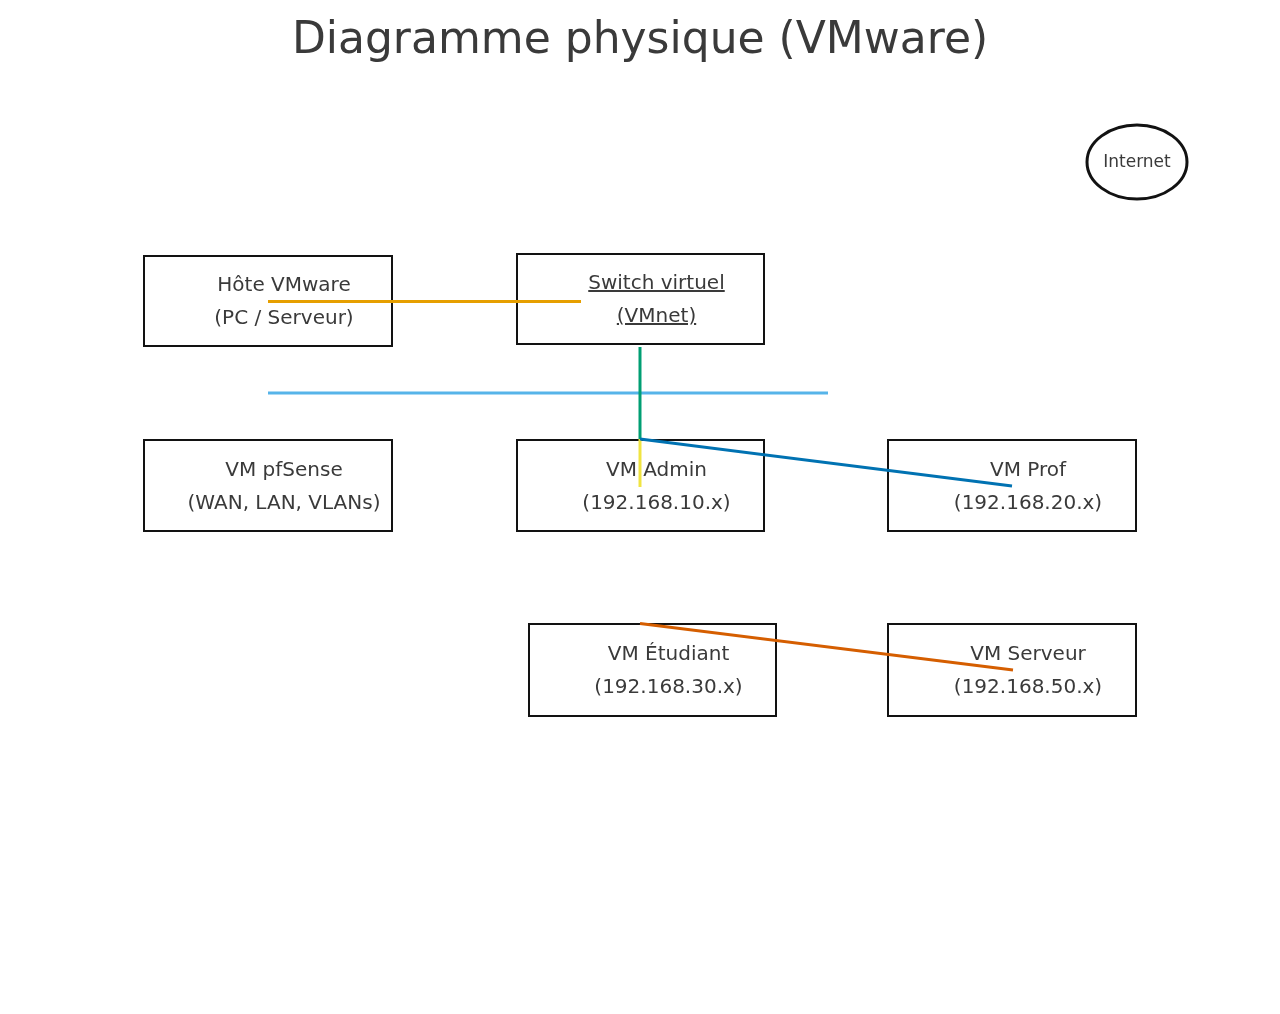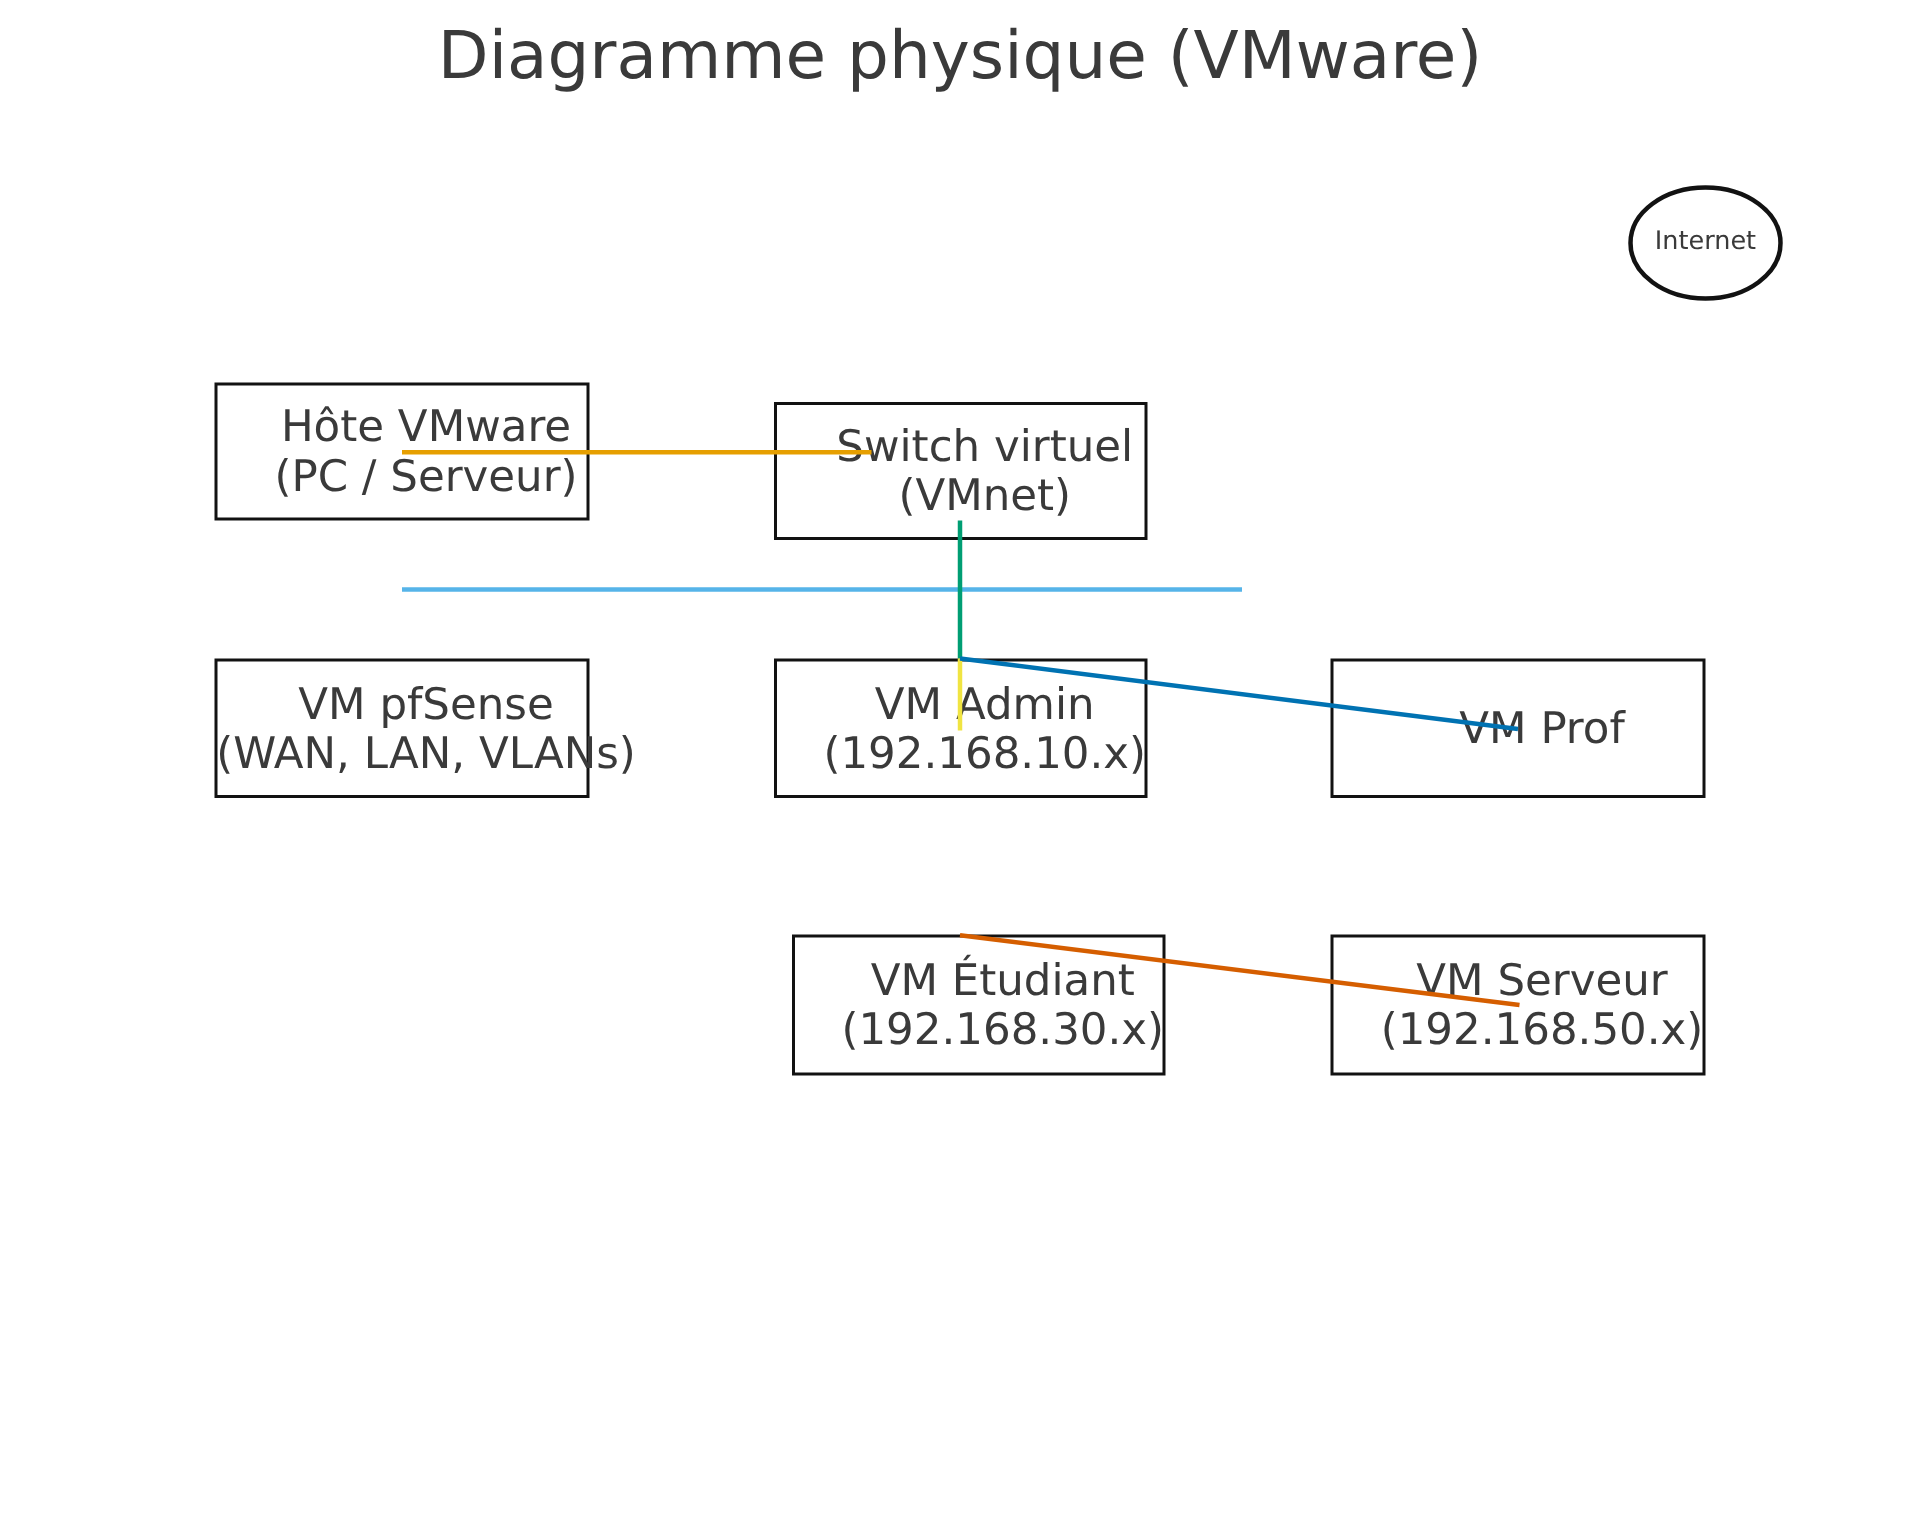--- a/index.html
+++ b/index.html
@@ -26,30 +26,30 @@
   .node {
     position: absolute;
     box-sizing: border-box;
     display: flex;
     flex-direction: column;
     justify-content: center;
     align-items: center;
     border: 2.5px solid #121212;
     background: #ffffff;
     color: #3a3a3a;
-    font-size: 29px;
+    font-size: 20px;
     line-height: 33px;
     text-align: center;
     z-index: 1;
     padding-left: 32px;
   }
   .node span { white-space: nowrap; }
   
   .n0 { left: 143px; top: 255px; width: 250px; height: 92px; }
-  .n1 { left: 516px; top: 268px; width: 249px; height: 92px; }
+  .n1 { left: 516px; top: 253px; width: 249px; height: 92px; text-decoration: underline; }
   .n2 { left: 143px; top: 439px; width: 250px; height: 93px; align-items: center; }
   .n3 { left: 516px; top: 439px; width: 249px; height: 93px; }
   .n4 { left: 887px; top: 439px; width: 250px; height: 93px; align-items: center; }
   .n5 { left: 528px; top: 623px; width: 249px; height: 94px; }
   .n6 { left: 887px; top: 623px; width: 250px; height: 94px; }
   .overlay {
     position: absolute;
     left: 0; top: 0;
     width: 1280px; height: 1014px;
     z-index: 2;
@@ -86,20 +86,21 @@
   <div class="node n2">
     <span>VM pfSense</span>
     <span>(WAN, LAN, VLANs)</span>
   </div>
   <div class="node n3">
     <span>VM Admin</span>
     <span>(192.168.10.x)</span>
   </div>
   <div class="node n4">
     <span>VM Prof</span>
+    <span>(192.168.20.x)</span>
   </div>
   <div class="node n5">
     <span>VM Étudiant</span>
     <span>(192.168.30.x)</span>
   </div>
   <div class="node n6">
     <span>VM Serveur</span>
     <span>(192.168.50.x)</span>
   </div>
 

